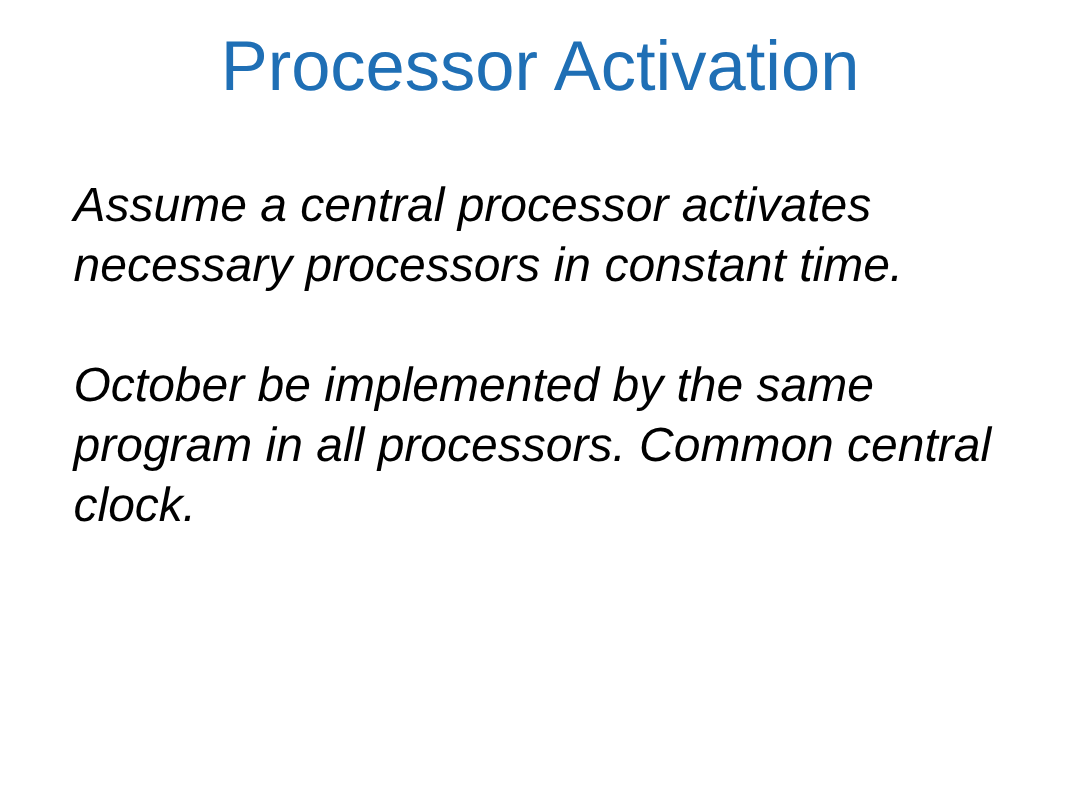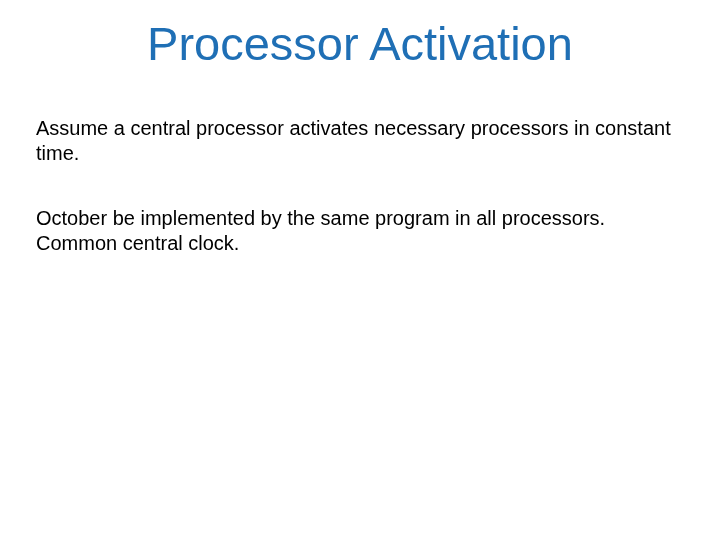--- a/index.html
+++ b/index.html
@@ -20,24 +20,25 @@
   }
   .title {
     text-align: center;
     font-size: 47px;
     color: #1f6fb5;
     margin: 0 0 46px 0;
     font-weight: normal;
     line-height: 1.1;
   }
   .body-text {
-    font-size: 20px;
+    font-size: 32px;
     line-height: 1.25;
-    margin: 0 0 40px 0;
+    margin: 0 0 40px 13px;
     font-weight: normal;
+    font-style: italic;
   }
 </style>
 </head>
 <body>
 
 <div class="slide">
   <h1 class="title">Processor Activation</h1>
   <p class="body-text">Assume a central processor activates necessary processors in constant time.</p>
   <p class="body-text">October be implemented by the same program in all processors. Common central clock.</p>
 </div>

